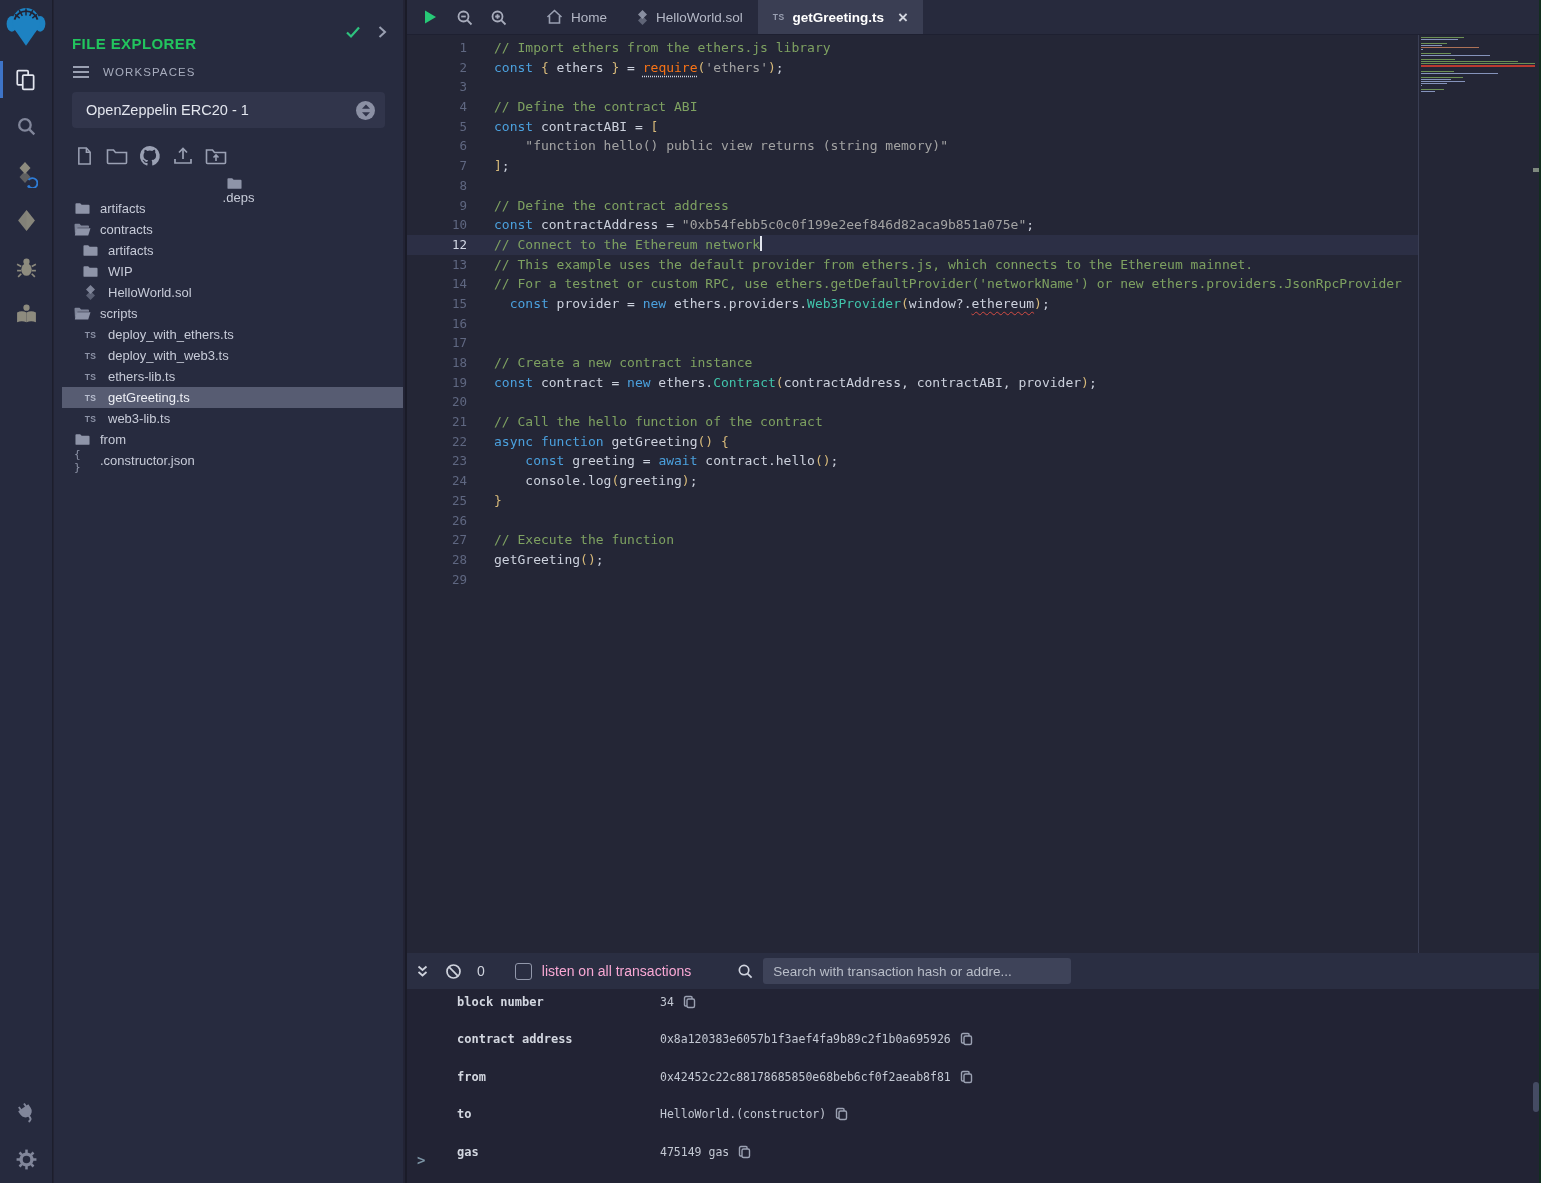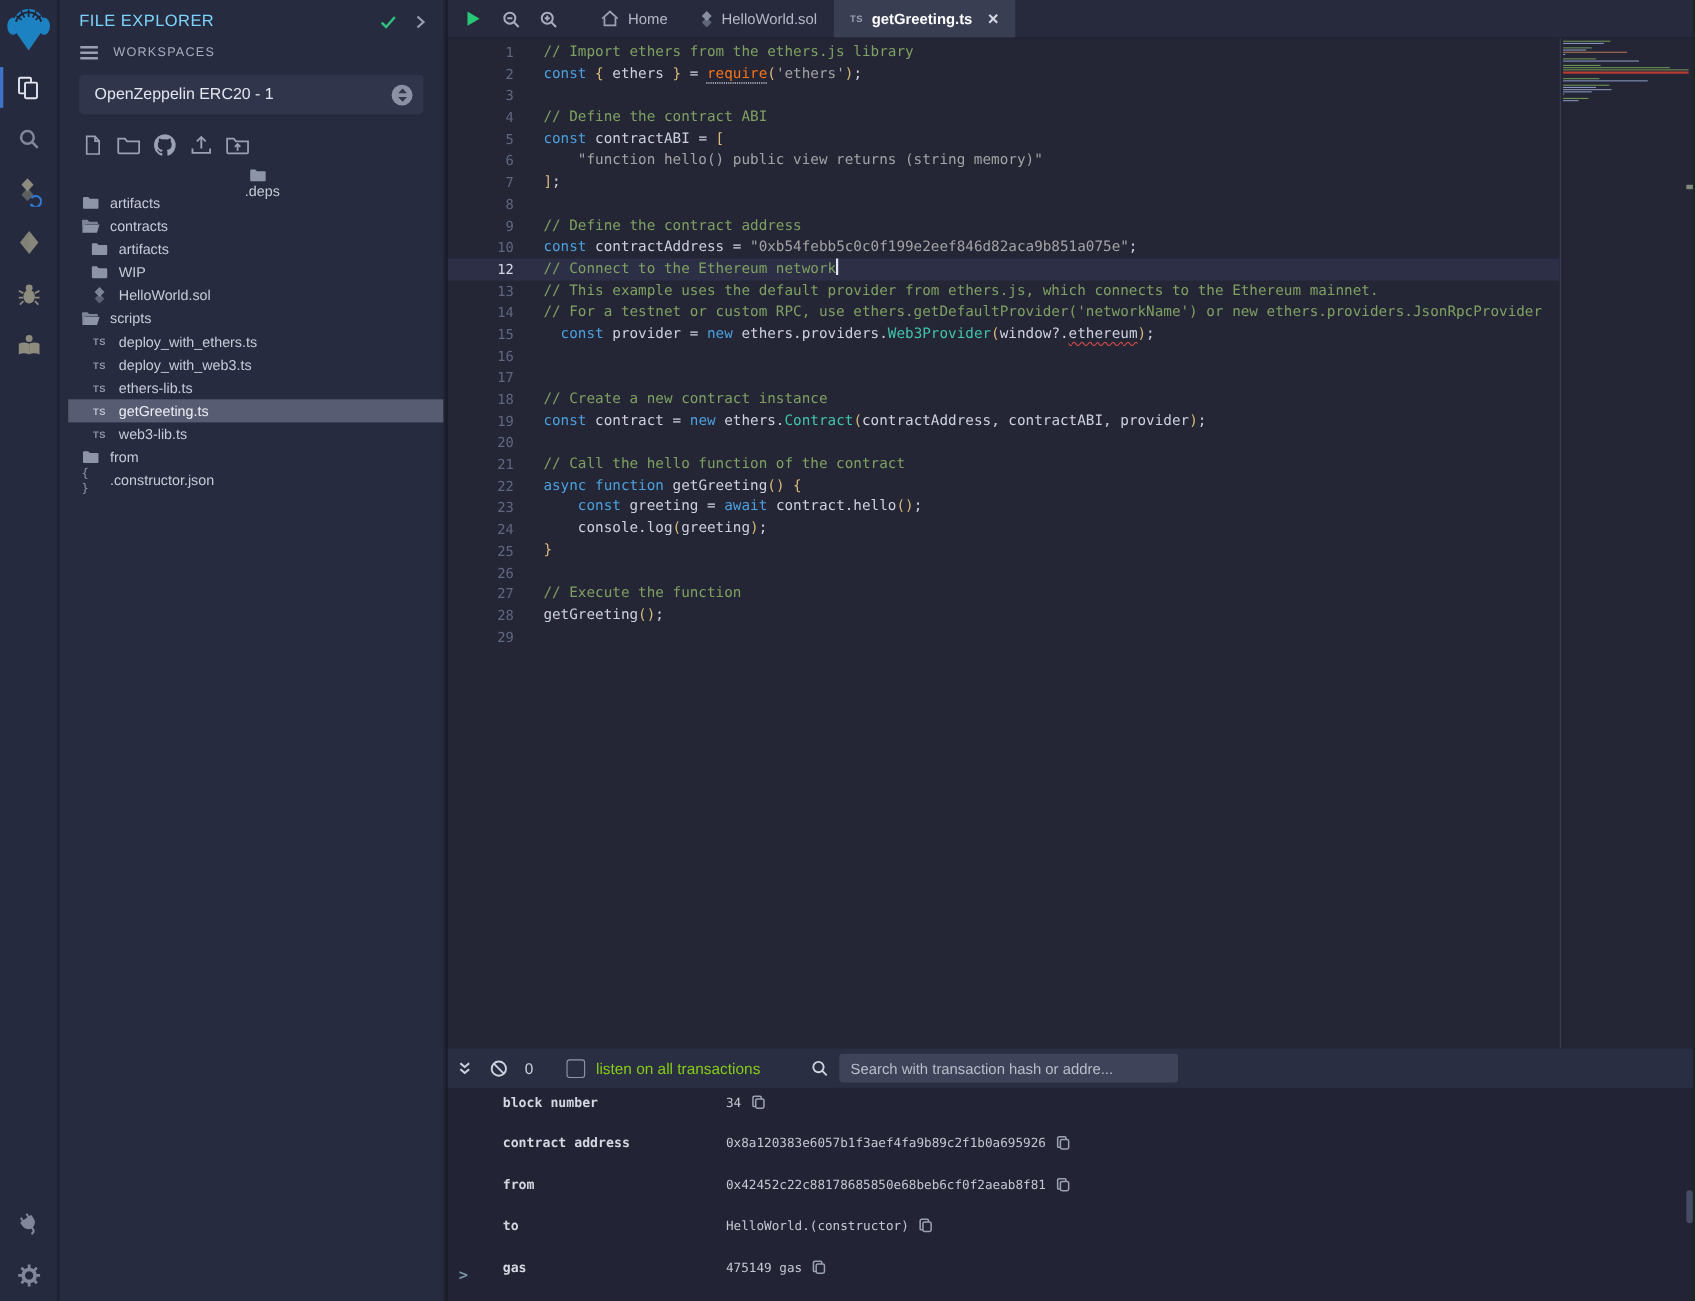--- a/index.html
+++ b/index.html
@@ -17,21 +17,21 @@
   .ab-logo{width:53px;height:56px;display:flex;align-items:center;justify-content:center;cursor:pointer;}
   .ab-icon{width:53px;height:47px;display:flex;align-items:center;justify-content:center;color:#81869a;position:relative;cursor:pointer;}
   .ab-icon.warm{color:#8d8b7e;}
   .ab-icon.active{color:#e3e6ef;}
   .ab-icon.active::before{content:"";position:absolute;left:0;top:5px;bottom:5px;width:3px;background:#3e74c7;}
   .ab-spacer{flex:1;}
 
   
   .side-panel{position:absolute;left:54px;top:0;bottom:0;width:349px;background:#272b3f;}
   .fe-header{display:flex;align-items:center;padding:11px 16px 4px 18px;}
-  .fe-title{font-size:15px;font-weight:400;letter-spacing:.4px;color:#7dd3fc;flex:1;}
+  .fe-title{font-size:15px;font-weight:700;letter-spacing:.4px;color:#22c55e;flex:1;margin-top:24px;}
   .fe-check{margin-right:16px;cursor:pointer;}
   .fe-chev{color:#9aa0b2;cursor:pointer;}
   .ws-row{display:flex;align-items:center;gap:13px;padding:9px 18px 0 18px;color:#9aa0b2;}
   .ws-label{font-size:11.5px;letter-spacing:1.1px;color:#a7acbd;}
   .ws-select{margin:13px 18px 0 18px;height:36px;background:#31354b;border-radius:4px;display:flex;align-items:center;justify-content:space-between;padding:0 10px 0 14px;cursor:pointer;}
   .ws-select-label{font-size:14.5px;color:#e3e6ee;}
   .spin-circle{width:19px;height:19px;border-radius:50%;background:#8b90a4;display:flex;align-items:center;justify-content:center;}
   .fe-toolbar{display:flex;align-items:center;gap:9px;padding:17px 18px 7px 18px;color:#9ba1b4;}
   .fe-toolbar .tbi{width:24px;height:22px;display:flex;align-items:center;justify-content:center;cursor:pointer;}
   #tree{margin-top:3px;}
@@ -67,21 +67,21 @@
   .scrollzone{position:absolute;top:35px;right:0;width:8px;bottom:0;}
   .sz-marker{position:absolute;top:133px;left:0;width:8px;height:4px;background:#7e887f;}
 
   
   .terminal{position:absolute;left:405px;top:953px;right:0;bottom:0;background:#222334;border-left:2px solid #1a1b28;}
   .term-toolbar{height:36px;background:#2a2e42;display:flex;align-items:center;color:#cfd3dd;}
   .t-chev{margin-left:8px;cursor:pointer;}
   .t-block{margin-left:15px;cursor:pointer;}
   .t-count{margin-left:15px;font-size:14px;color:#cfd3dd;}
   .t-cb{margin-left:30px;width:17px;height:17px;border:1.5px solid #9298ab;border-radius:3px;background:transparent;cursor:pointer;}
-  .t-label{margin-left:10px;font-size:14px;color:#84cc16;}
+  .t-label{margin-left:10px;font-size:14px;color:#f9a8d4;}
   .t-search-ic{margin-left:46px;color:#d0d4df;}
   .t-input{margin-left:10px;width:308px;height:26px;background:#3e4359;border:none;border-radius:3px;color:#dfe2ea;font-size:13.5px;padding:0 10px;font-family:"Liberation Sans",sans-serif;}
   .t-input::placeholder{color:#b9bec9;}
   .term-rows{position:absolute;top:30px;left:0;right:10px;}
   .term-row{height:37.5px;display:flex;align-items:center;}
   .term-row .k{margin-left:50px;width:203px;font-family:"DejaVu Sans Mono",monospace;font-weight:bold;font-size:12px;color:#d3d7e0;flex:none;}
   .term-row .v{font-family:"DejaVu Sans Mono",monospace;font-size:11.5px;color:#c3c8d3;display:flex;align-items:center;gap:9px;}
   .copy-ic{color:#9ba1b2;cursor:pointer;display:flex;}
   .term-prompt{position:absolute;left:10px;top:199px;font-family:"DejaVu Sans Mono",monospace;font-weight:bold;font-size:14px;color:#7b93a4;}
   .term-thumb{position:absolute;right:2px;top:129px;width:6px;height:30px;border-radius:3px;background:#454b63;cursor:pointer;}

